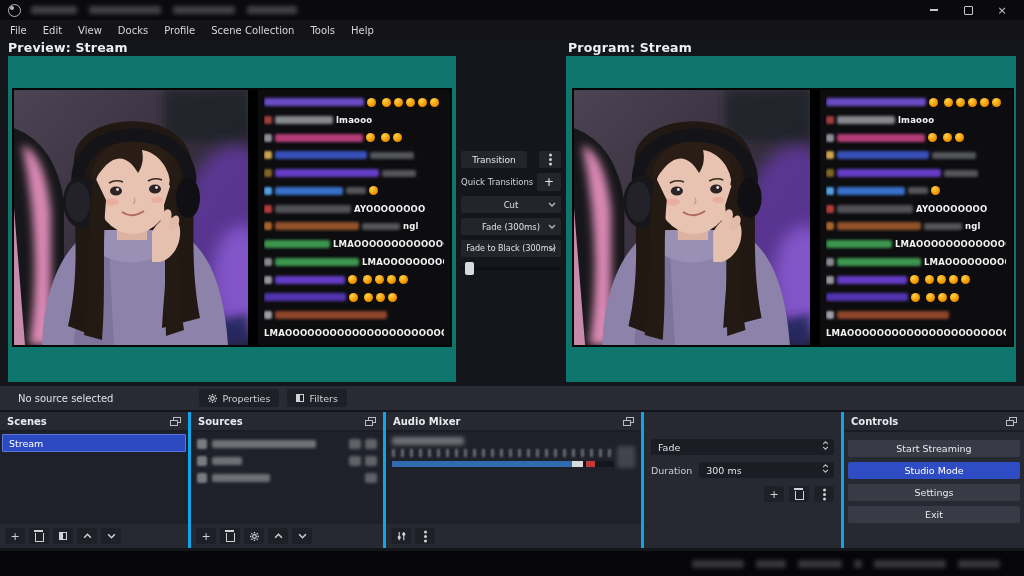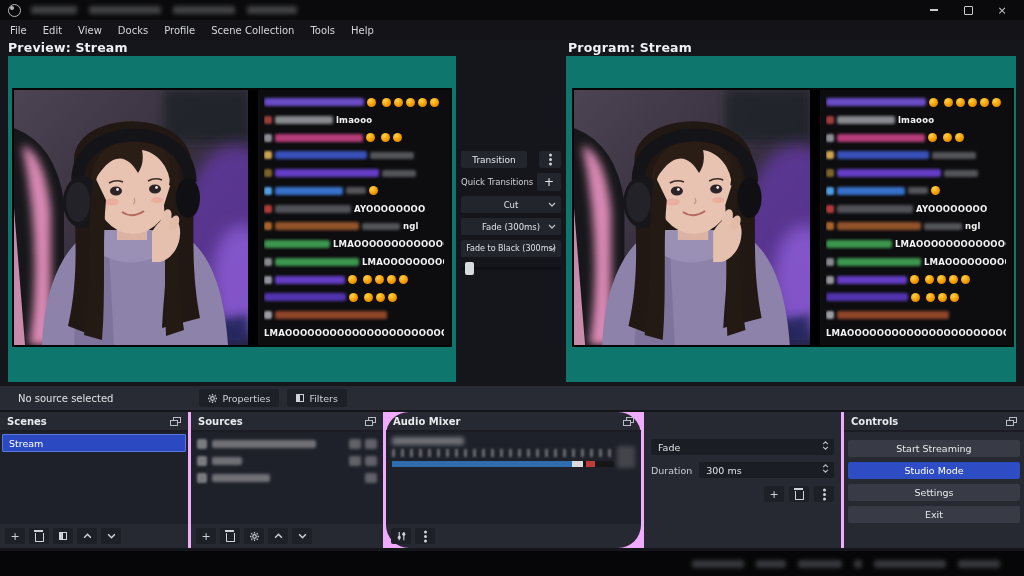--- a/index.html
+++ b/index.html
@@ -72,23 +72,23 @@
   .srcbar{position:absolute;left:0;top:386px;width:1024px;height:24px;background:#292b34;
           display:flex;align-items:center;box-sizing:border-box;padding-left:18px;}
   .src-status{font-size:10px;color:#dfe1e5;}
   .bar-btn{height:18px;background:#1e2027;border:none;border-radius:2px;color:#cfd2d8;font-size:9.5px;
            display:flex;align-items:center;gap:5px;padding:0 9px;margin-left:8px;font-family:inherit;}
   .btn-properties{margin-left:86px;}
   .half-square{width:8px;height:8px;border:1px solid #cfd2d8;box-sizing:border-box;
                background:linear-gradient(90deg,#cfd2d8 0 45%,transparent 45%);}
 
   
-  .docks{position:absolute;left:0;top:412px;width:1024px;height:136px;display:flex;gap:3px;background:#f0abfc;}
+  .docks{position:absolute;left:0;top:412px;width:1024px;height:136px;display:flex;gap:3px;background:#0ea5e9;}
   .dock{position:relative;background:#262832;flex:none;}
-  .dock-scenes{width:188px;} .dock-sources{width:192px;} .dock-mixer{width:255px;border-radius:23px;}
+  .dock-scenes{width:188px;} .dock-sources{width:192px;} .dock-mixer{width:255px;}
   .dock-transitions{width:197px;} .dock-controls{width:180px;}
   .dock-header{height:20px;display:flex;align-items:center;padding:0 7px;font-size:10px;font-weight:bold;
                color:#e8eaee;border-bottom:2px solid #1b1c24;box-sizing:border-box;}
   .dock-pop{width:11px;height:9px;position:relative;margin-left:auto;flex:none;}
   .dock-pop::before{content:"";position:absolute;right:0;top:0;width:6px;height:4px;border:1px solid #b9bcc2;}
   .dock-pop::after{content:"";position:absolute;left:0;bottom:0;width:6px;height:4px;border:1px solid #b9bcc2;background:#262832;}
   .list-area{position:absolute;left:0;right:0;top:20px;bottom:24px;background:#1f212a;overflow:hidden;}
   .dock-toolbar{position:absolute;left:0;right:0;bottom:0;height:24px;display:flex;align-items:center;gap:4px;
                 padding:0 5px;box-sizing:border-box;}
   .tb{width:20px;height:16px;background:#1e2028;border:none;border-radius:2px;color:#cfd2d8;

